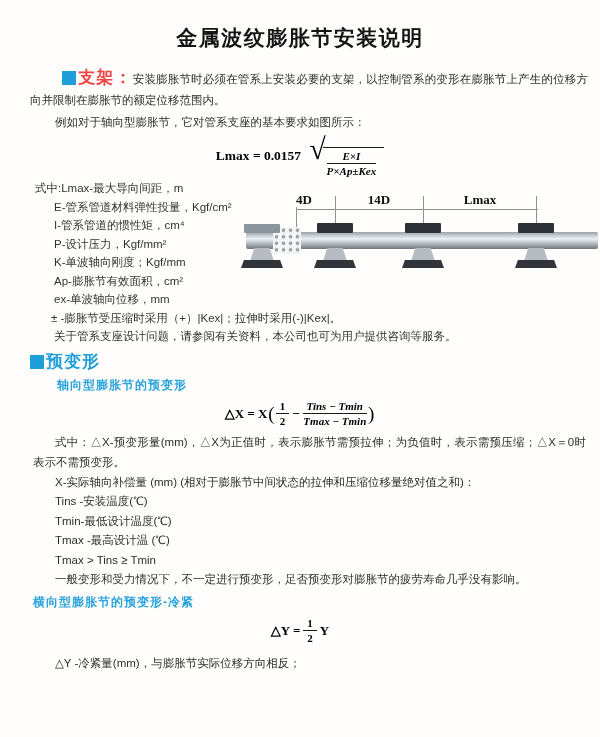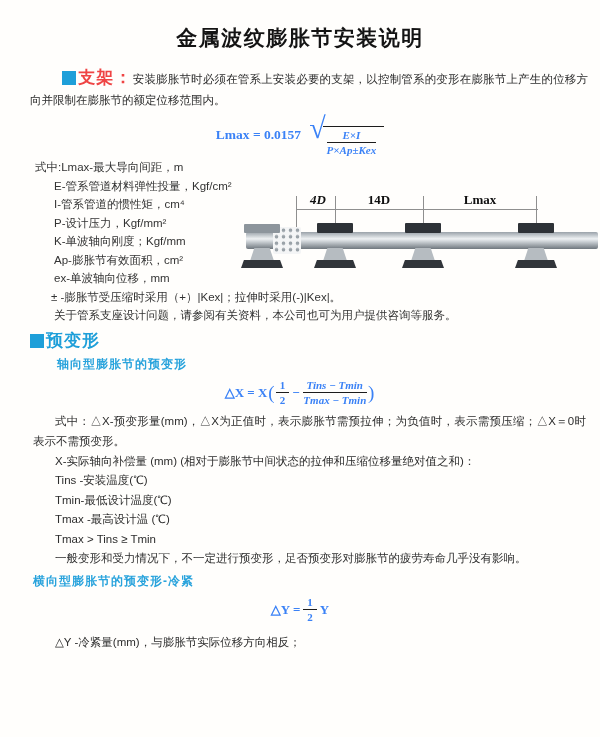--- a/index.html
+++ b/index.html
@@ -18,21 +18,21 @@
     text-align:justify; text-indent:32px;
   }
   .sq{
     display:inline-block; width:14px; height:14px; background:#1E9FD9;
     vertical-align:-2px; margin-right:2px;
   }
   .sec-head-inline{ color:#ef4444; font-size:17px; font-weight:bold; letter-spacing:1px; }
   .example{ margin:1px 12px 0 55px; font-size:11.5px; line-height:20px; }
   
   .formula{ display:flex; justify-content:center; align-items:center;
-    font-family:"Liberation Serif", serif; font-weight:bold; color:#3b82f6; }
+    font-family:"Liberation Serif", serif; font-weight:bold; color:#000000; }
   .f1{ margin-top:5px; height:37px; font-size:13.5px; }
   .sqrt{ display:inline-flex; align-items:flex-start; margin-left:8px; }
   .rad{ font-size:30px; font-weight:normal; line-height:30px; }
   .sqrt-body{ border-top:1.6px solid #1c1c1c; margin-left:-3px; padding:2px 8px 0 4px; margin-top:13px; }
   .frac{ display:inline-block; text-align:center; vertical-align:middle;
     font-size:11px; line-height:12px; font-style:italic; }
   .frac .num{ display:block; border-bottom:1.1px solid #1c1c1c; padding:0 4px 1px; }
   .frac .den{ display:block; padding-top:1px; }
   
   .defs{ margin:5px 0 0 35px; font-size:11.5px; line-height:18.5px; color:#333; }
@@ -77,20 +77,21 @@
 </style>
 </head>
 <body>
 
 <div class="page">
 
   <div class="title">金属波纹膨胀节安装说明</div>
 
   <p class="intro"><span class="sq"></span><span class="sec-head-inline">支架：</span><span>安装膨胀节时必须在管系上安装必要的支架，以控制管系的变形在膨胀节上产生的位移方向并限制在膨胀节的额定位移范围内。</span></p>
 
+  <p class="example">例如对于轴向型膨胀节，它对管系支座的基本要求如图所示：</p>
 
   <div class="formula f1">
     <span>Lmax = 0.0157</span>
     <span class="sqrt">
       <span class="rad">√</span>
       <span class="sqrt-body">
         <span class="frac">
           <span class="num">E×I</span>
           <span class="den">P×Ap±Kex</span>
         </span>
@@ -109,21 +110,21 @@
     <div class="d ind2">± -膨胀节受压缩时采用（+）|Kex|；拉伸时采用(-)|Kex|。</div>
     <div class="d ind">关于管系支座设计问题，请参阅有关资料，本公司也可为用户提供咨询等服务。</div>
   </div>
 
   <div class="diagram">
     <div class="dimline"></div>
     <div class="tick" style="left:50px;"></div>
     <div class="tick" style="left:89px;"></div>
     <div class="tick" style="left:177px;"></div>
     <div class="tick" style="left:290px;"></div>
-    <span class="dimlabel" style="left:72px;font-style:italic;">4D</span>
+    <span class="dimlabel" style="left:58px;">4D</span>
     <span class="dimlabel" style="left:133px;">14D</span>
     <span class="dimlabel" style="left:234px;">Lmax</span>
     <div class="pipe"></div>
     <div class="bellows"></div>
     <div class="support anchor" style="left:-6px;">
       <div class="cap"></div>
       <div class="stem"></div>
       <div class="base"></div>
     </div>
     <div class="support" style="left:67px;">

